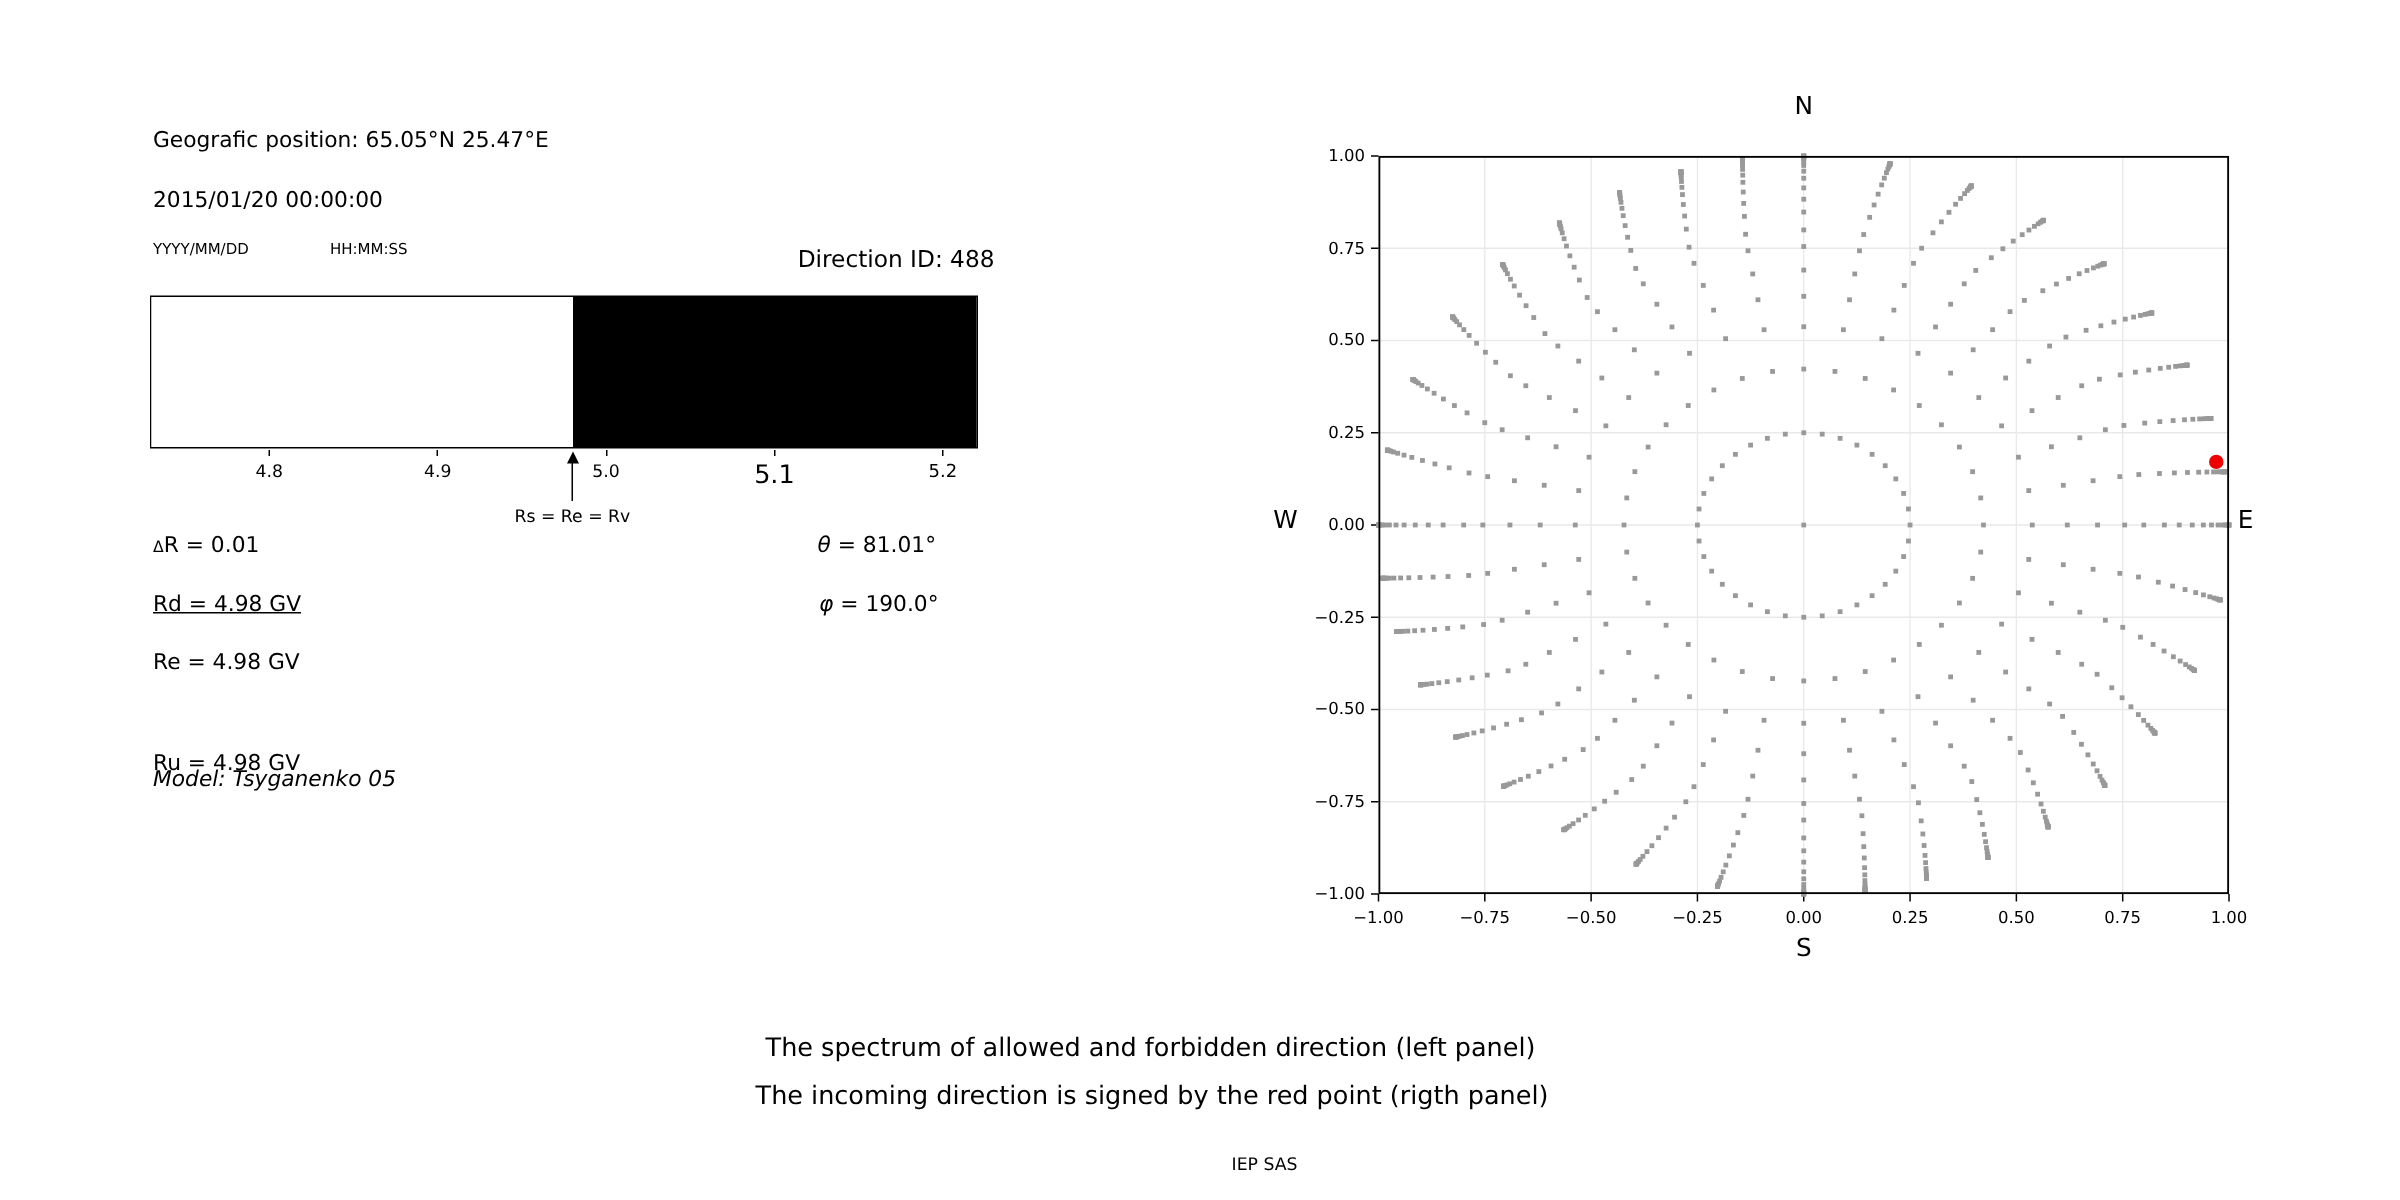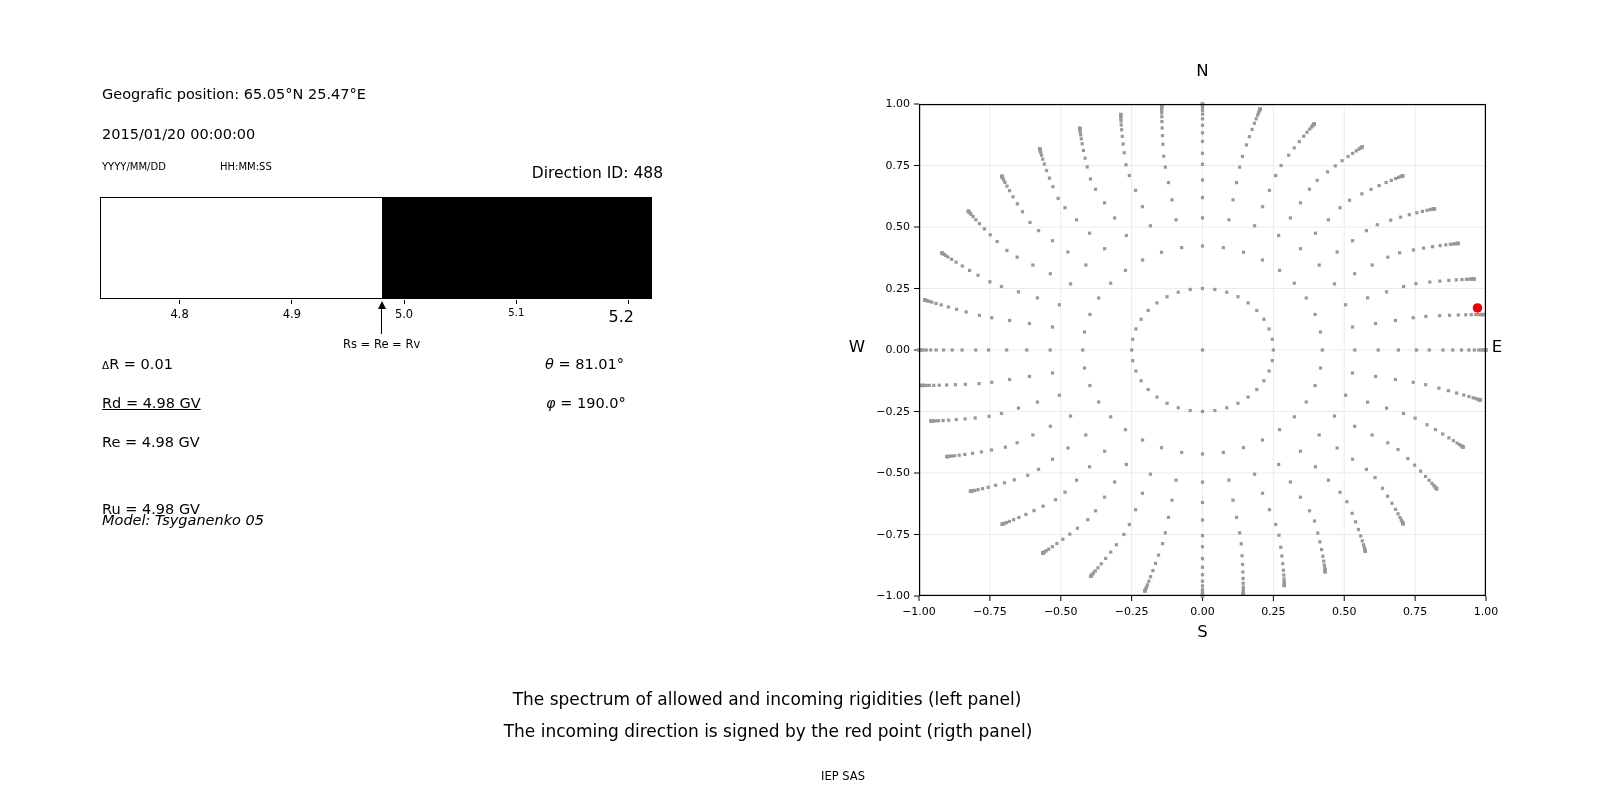--- a/index.html
+++ b/index.html
@@ -33,23 +33,23 @@
   <div id="spectrum-chart">
       <div style="position: absolute; left: 0px; top: 0px; width: 280.612px; height: 100px; background: rgb(255, 255, 255);"></div>
       <div style="position: absolute; left: 280.612px; top: 0px; width: 269.388px; height: 100px; background: rgb(0, 0, 0);"></div>
       <div style="position: absolute; left: 78.0714px; top: 101.5px; width: 1px; height: 4px; background: rgb(0, 0, 0);"></div>
       <div style="position: absolute; left: 58.5714px; top: 109px; width: 40px; text-align: center; font-size: 11.5px;">4.8</div>
       <div style="position: absolute; left: 190.316px; top: 101.5px; width: 1px; height: 4px; background: rgb(0, 0, 0);"></div>
       <div style="position: absolute; left: 170.816px; top: 109px; width: 40px; text-align: center; font-size: 11.5px;">4.9</div>
       <div style="position: absolute; left: 302.561px; top: 101.5px; width: 1px; height: 4px; background: rgb(0, 0, 0);"></div>
       <div style="position: absolute; left: 283.061px; top: 109px; width: 40px; text-align: center; font-size: 11.5px;">5.0</div>
       <div style="position: absolute; left: 414.806px; top: 101.5px; width: 1px; height: 4px; background: rgb(0, 0, 0);"></div>
-      <div style="position: absolute; left: 395.306px; top: 109px; width: 40px; text-align: center; font-size: 10px;">5.1</div>
+      <div style="position: absolute; left: 395.306px; top: 109px; width: 40px; text-align: center; font-size: 17px;">5.1</div>
       <div style="position: absolute; left: 527.051px; top: 101.5px; width: 1px; height: 4px; background: rgb(0, 0, 0);"></div>
-      <div style="position: absolute; left: 507.551px; top: 109px; width: 40px; text-align: left; font-size: 16px;">5.2</div>
+      <div style="position: absolute; left: 507.551px; top: 109px; width: 40px; text-align: center; font-size: 12px;">5.2</div>
       <div style="position: absolute; left: 276.612px; top: 103px; width: 0px; height: 0px; border-left: 4px solid transparent; border-right: 4px solid transparent; border-bottom: 8px solid rgb(0, 0, 0);"></div>
       <div style="position: absolute; left: 280.012px; top: 109px; width: 1.2px; height: 27px; background: rgb(0, 0, 0);"></div>
       <div style="position: absolute; left: 200.612px; top: 139px; width: 160px; text-align: center; font-size: 11.5px;">Rs = Re = Rv</div>
     </div>
 
   <div class="txt fs-main" style="left:102px;top:355px;">
     <span class="delta">Δ</span><span>R = 0.01</span>
   </div>
   <div class="txt fs-main" style="left:102px;top:394px;text-decoration:underline;">Rd = 4.98 GV</div>
   <div class="txt fs-main" style="left:102px;top:433px;">Re = 4.98 GV</div>
@@ -881,15 +881,15 @@
     <div style="position: absolute; left: -70px; top: 54.5px; width: 61px; text-align: right; font-size: 11px;">0.75</div>
     <div style="position: absolute; left: -70px; top: 116px; width: 61px; text-align: right; font-size: 11px;">0.50</div>
     <div style="position: absolute; left: -70px; top: 177.5px; width: 61px; text-align: right; font-size: 11px;">0.25</div>
     <div style="position: absolute; left: -70px; top: 239px; width: 61px; text-align: right; font-size: 11px;">0.00</div>
     <div style="position: absolute; left: -70px; top: 300.5px; width: 61px; text-align: right; font-size: 11px;">−0.25</div>
     <div style="position: absolute; left: -70px; top: 362px; width: 61px; text-align: right; font-size: 11px;">−0.50</div>
     <div style="position: absolute; left: -70px; top: 423.5px; width: 61px; text-align: right; font-size: 11px;">−0.75</div>
     <div style="position: absolute; left: -70px; top: 485px; width: 61px; text-align: right; font-size: 11px;">−1.00</div>
   </div>
 
-<div class="caption" style="left:767px;top:689px;">The spectrum of allowed and incoming rigidities (left panel)</div>
+<div class="caption" style="left:767px;top:689px;">The spectrum of allowed and forbidden direction (left panel)</div>
 <div class="caption" style="left:768px;top:721px;">The incoming direction is signed by the red point (rigth panel)</div>
 <div class="caption" style="left:800px;top:769px;font-size:11.5px;margin-left:43px;">IEP SAS</div>
 
 </body></html>

